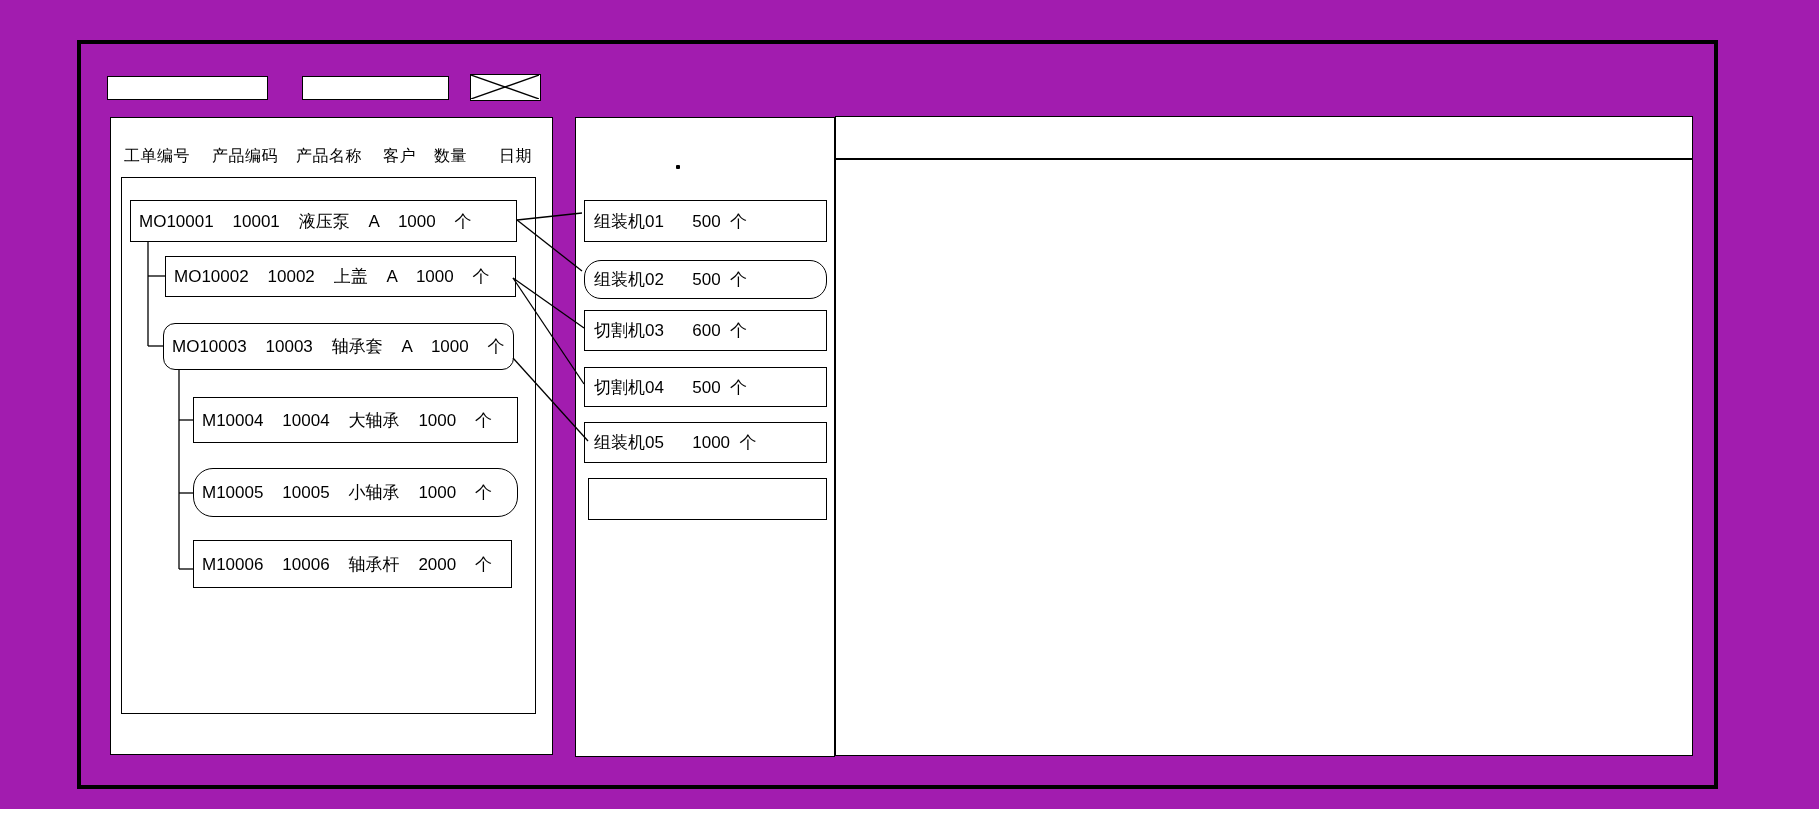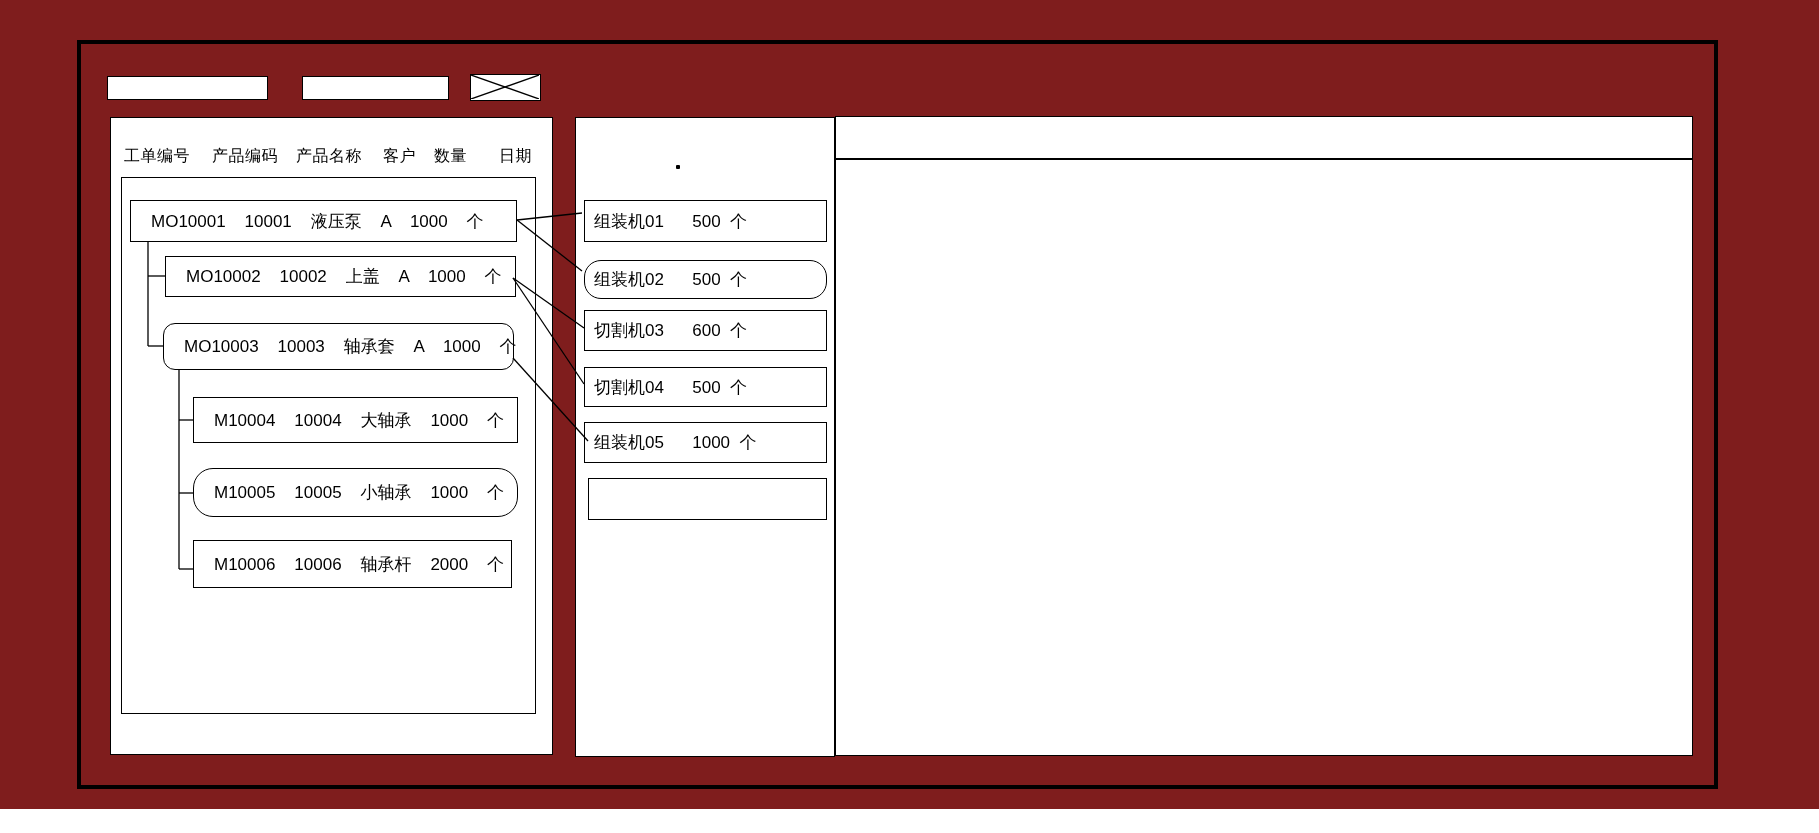--- a/index.html
+++ b/index.html
@@ -1,21 +1,21 @@
 <!DOCTYPE html>
 <html><head>
 <meta charset="utf-8">
 <style>
   html,body{margin:0;padding:0;background:#ffffff;}
   body{font-family:"Liberation Sans", sans-serif; color:#000;}
-  .stage{position:relative;width:1819px;height:809px;background:#7f1d1d;overflow:hidden;}
+  .stage{position:relative;width:1819px;height:809px;background:#a21caf;overflow:hidden;}
   .abs{position:absolute;box-sizing:border-box;}
   .frame{border:1.5px solid #000;background:#fff;}
   .outer{border:4px solid #000;}
-  .rowbox{display:flex;align-items:center;padding-left:20px;font-size:17px;white-space:pre;background:#fff;border:1.5px solid #000;}
+  .rowbox{display:flex;align-items:center;padding-left:8px;font-size:17px;white-space:pre;background:#fff;border:1.5px solid #000;}
   .machbox{display:flex;align-items:center;padding-left:9px;font-size:17px;white-space:pre;background:#fff;border:1.5px solid #000;}
   .hdr{position:absolute;left:13px;top:28px;font-size:16px;white-space:pre;letter-spacing:0.5px;}
   .hdr span{display:inline-block;}
   svg.overlay{position:absolute;left:0;top:0;pointer-events:none;}
   .dot{position:absolute;width:4px;height:4px;background:#000;border-radius:1px;}
   .divider{position:absolute;left:0;top:41px;width:100%;border-top:2px solid #000;}
 </style>
 </head>
 <body>
 

